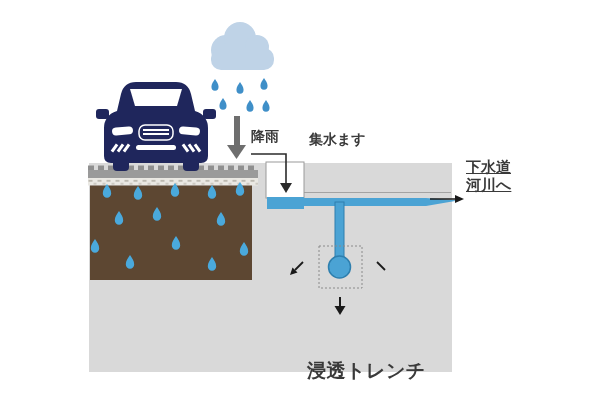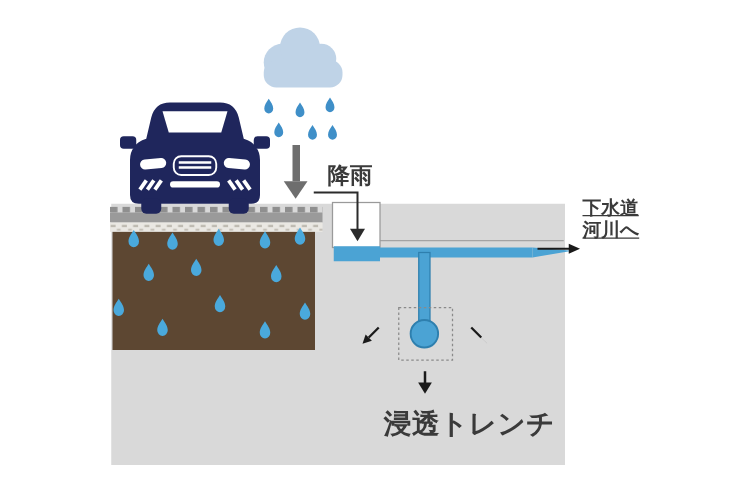--- a/index.html
+++ b/index.html
@@ -5,25 +5,25 @@
   html,body{margin:0;padding:0;background:#fff;}
   #stage{
     position:relative;width:600px;height:400px;background:#ffffff;overflow:hidden;
     font-family:"Liberation Sans","DejaVu Sans",sans-serif;
   }
   #stage svg{position:absolute;left:0;top:0;}
   .label{
     position:absolute;color:#3a3a3a;font-weight:bold;white-space:nowrap;
     font-family:"Liberation Sans","DejaVu Sans",sans-serif;
   }
-  .label-rainfall{left:262px;top:128px;font-size:18px;}
+  .label-rainfall{left:251px;top:128px;font-size:14px;}
   .label-basin{left:309px;top:131px;font-size:14px;}
   .label-sewer{left:466px;top:158px;font-size:15px;line-height:18px;text-decoration:underline;}
   .label-sewer span{display:block;}
-  .label-trench{left:307px;top:324px;font-size:22px;letter-spacing:0.5px;}
+  .label-trench{left:307px;top:358px;font-size:19px;letter-spacing:0.5px;}
 </style>
 </head>
 <body>
 
 <div id="stage">
 
   <svg width="600" height="400" viewBox="0 0 600 400">
     <defs>
       <path id="drop" d="M0,-7 C2,-3.8 4.2,-1.2 4.2,2.2 A4.2,4.6 0 1,1 -4.2,2.2 C-4.2,-1.2 -2,-3.8 0,-7 Z"></path>
       <pattern id="teeth" x="88" y="165.5" width="10" height="4.5" patternUnits="userSpaceOnUse">
@@ -138,18 +138,19 @@
         <rect x="86" y="61.5" width="3" height="9" transform="rotate(-35 87.5 66)"></rect>
         <rect x="92" y="61.5" width="3" height="9" transform="rotate(-35 93.5 66)"></rect>
         <rect x="98" y="61.5" width="3" height="9" transform="rotate(-35 99.5 66)"></rect>
       </g>
       <rect x="15" y="77" width="16" height="12" rx="4"></rect>
       <rect x="85" y="77" width="16" height="12" rx="4"></rect>
     </g>
   </svg>
 
   <div class="label label-rainfall">降雨</div>
+  <div class="label label-basin">集水ます</div>
   <div class="label label-sewer">
     <span>下水道</span>
     <span>河川へ</span>
   </div>
   <div class="label label-trench">浸透トレンチ</div>
 </div>
 
 </body></html>

